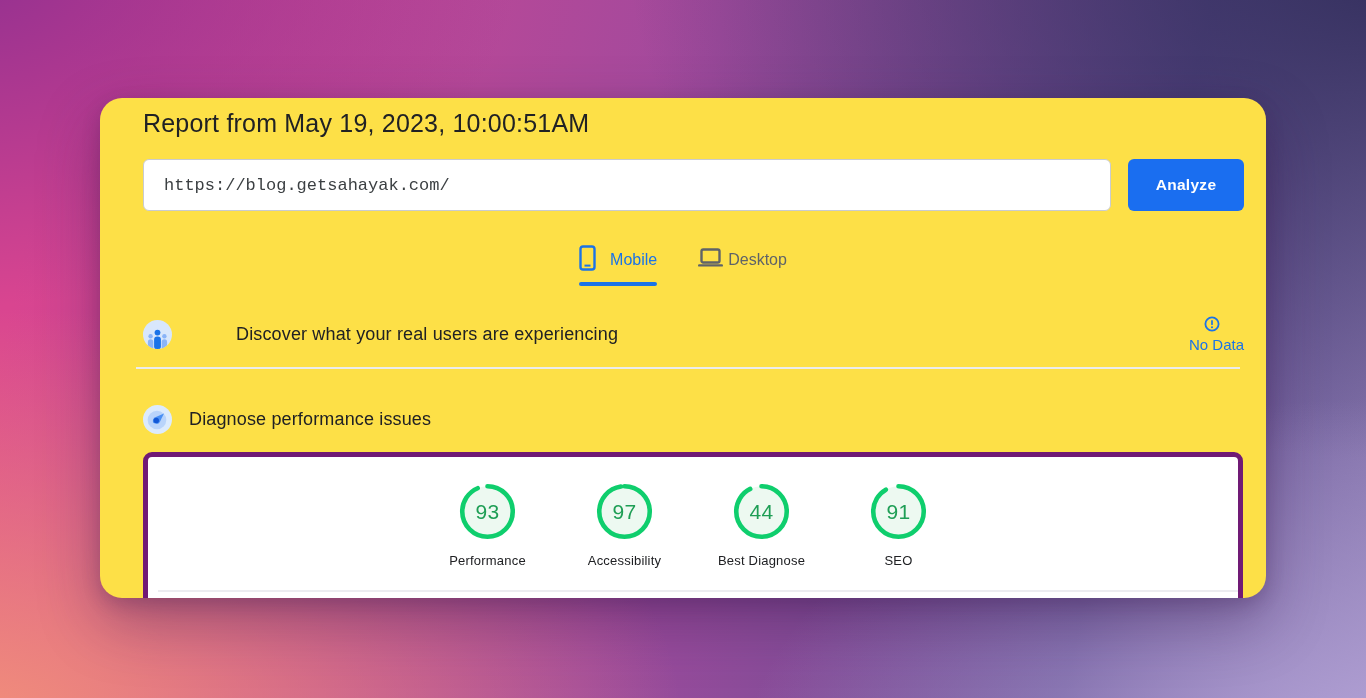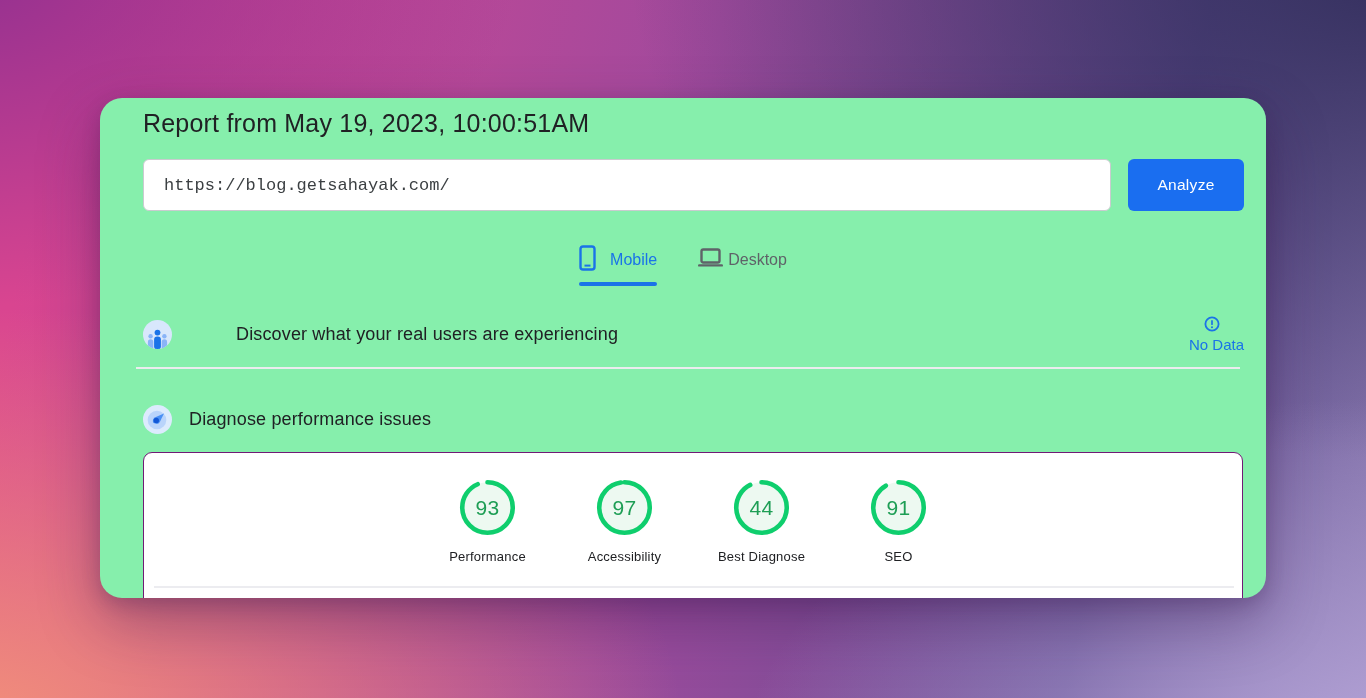--- a/index.html
+++ b/index.html
@@ -10,37 +10,37 @@
     background-color:#b0449a;
     background-image:
       radial-gradient(52% 60% at -2% 104%, #f2907a 0%, rgba(242,144,122,0) 100%),
       radial-gradient(48% 55% at 102% 112%, #b7a6da 0%, rgba(183,166,218,0) 100%),
       radial-gradient(58% 72% at 104% -6%, #312d5b 0%, rgba(49,45,91,0) 100%),
       radial-gradient(42% 50% at -4% -6%, #8f2f90 0%, rgba(143,47,144,0) 100%),
       linear-gradient(102deg, #d94590 5%, #a04a9d 48%, #655093 80%, #8a7ab0 100%);
   }
   .card {
     position:absolute; left:100px; top:98px; width:1166px; height:500px;
-    background:#86efac; border-radius:22px; overflow:hidden;
+    background:#fde047; border-radius:22px; overflow:hidden;
     box-shadow:0 24px 60px rgba(55,24,76,.38), 0 6px 18px rgba(55,24,76,.22);
   }
   .page-title {
     position:absolute; left:43px; top:11px;
     font-size:25px; color:#202124; font-weight:400; letter-spacing:.2px;
   }
   .url-input {
     position:absolute; left:43px; top:61px; width:968px; height:52px;
     border:1px solid #c9cbcf; border-radius:6px; outline:none;
     padding:0 20px; font-size:17px; color:#3c4043;
     font-family:Liberation Mono, monospace; background:#fff;
   }
   .analyze-btn {
     position:absolute; left:1028px; top:61px; width:116px; height:52px;
     background:#1a6ef0; color:#fff; border:none; border-radius:6px;
-    font-size:15.5px; font-weight:400; letter-spacing:.3px; cursor:pointer;
+    font-size:15.5px; font-weight:700; letter-spacing:.3px; cursor:pointer;
     font-family:"Liberation Sans", sans-serif;
   }
   .tabs {
     position:absolute; top:147px; left:0; width:100%;
     display:flex; justify-content:center; gap:40px;
   }
   .tab { display:flex; flex-direction:column; align-items:stretch; cursor:pointer; }
   .tab-inner { display:flex; align-items:center; height:30px; }
   .tab .label { font-size:16px; font-weight:500; }
   .tab-mobile .label { color:#1a73e8; margin-left:14px; }
@@ -57,21 +57,21 @@
   .section-icon { width:29px; height:29px; flex:none; margin-right:17px; }
   .section-title { font-size:18px; font-weight:500; color:#202124; letter-spacing:.15px; }
   .status-group { margin-left:auto; display:flex; align-items:center; cursor:pointer;flex-direction:column; }
   .status-text { font-size:15px; font-weight:500; color:#1a73e8; margin-left:9px; }
   .divider {
     position:absolute; left:36px; top:269px; width:1104px; height:2px;
     background:#ebecee; border:none;
   }
   .panel {
     position:absolute; left:43px; top:354px; width:1100px; height:170px;
-    border:1px solid #701a75; border-radius:9px; background:#fff;
+    border:5px solid #701a75; border-radius:9px; background:#fff;
   }
   .scores-row {
     display:flex; justify-content:center; padding-top:26px;
   }
   .score-block { width:137px; flex:none; text-align:center; cursor:pointer; }
   .gauge-wrap { position:relative; width:57px; height:57px; margin:0 auto; }
   .score-value {
     position:absolute; left:0; top:0; width:57px; height:57px;
     display:flex; align-items:center; justify-content:center;
     font-size:21px; color:#1e9e55; letter-spacing:.2px;

